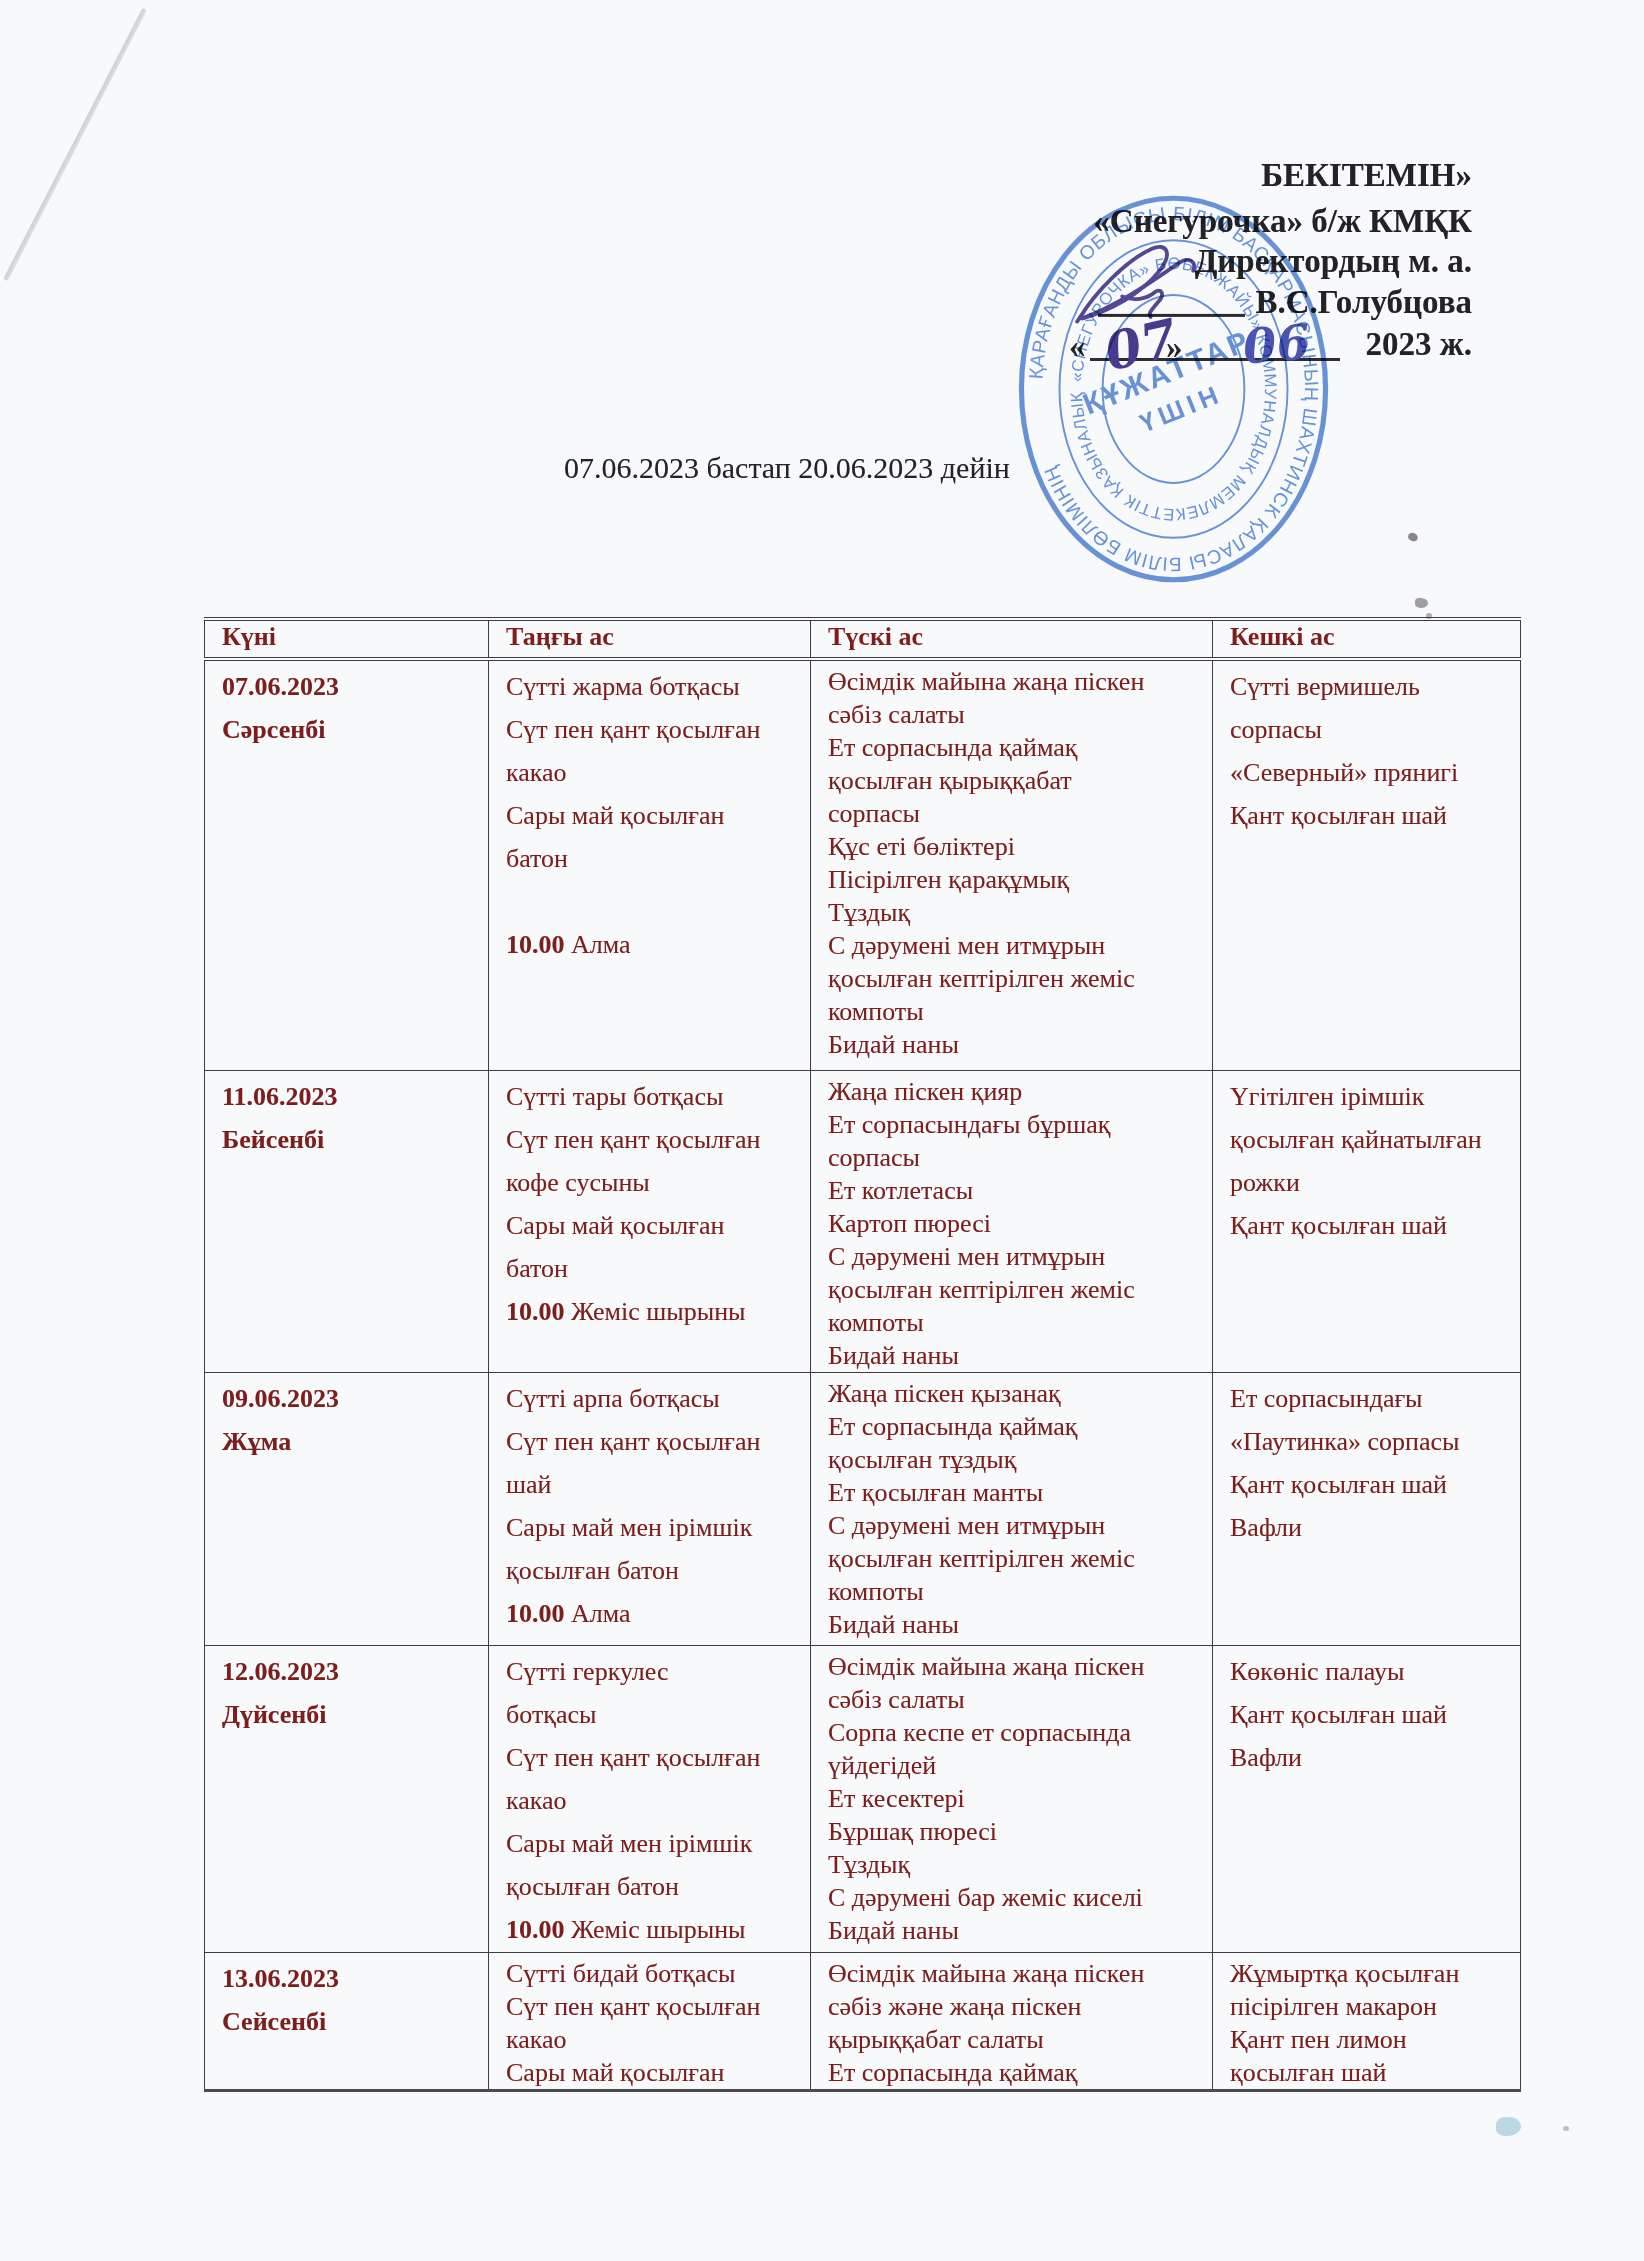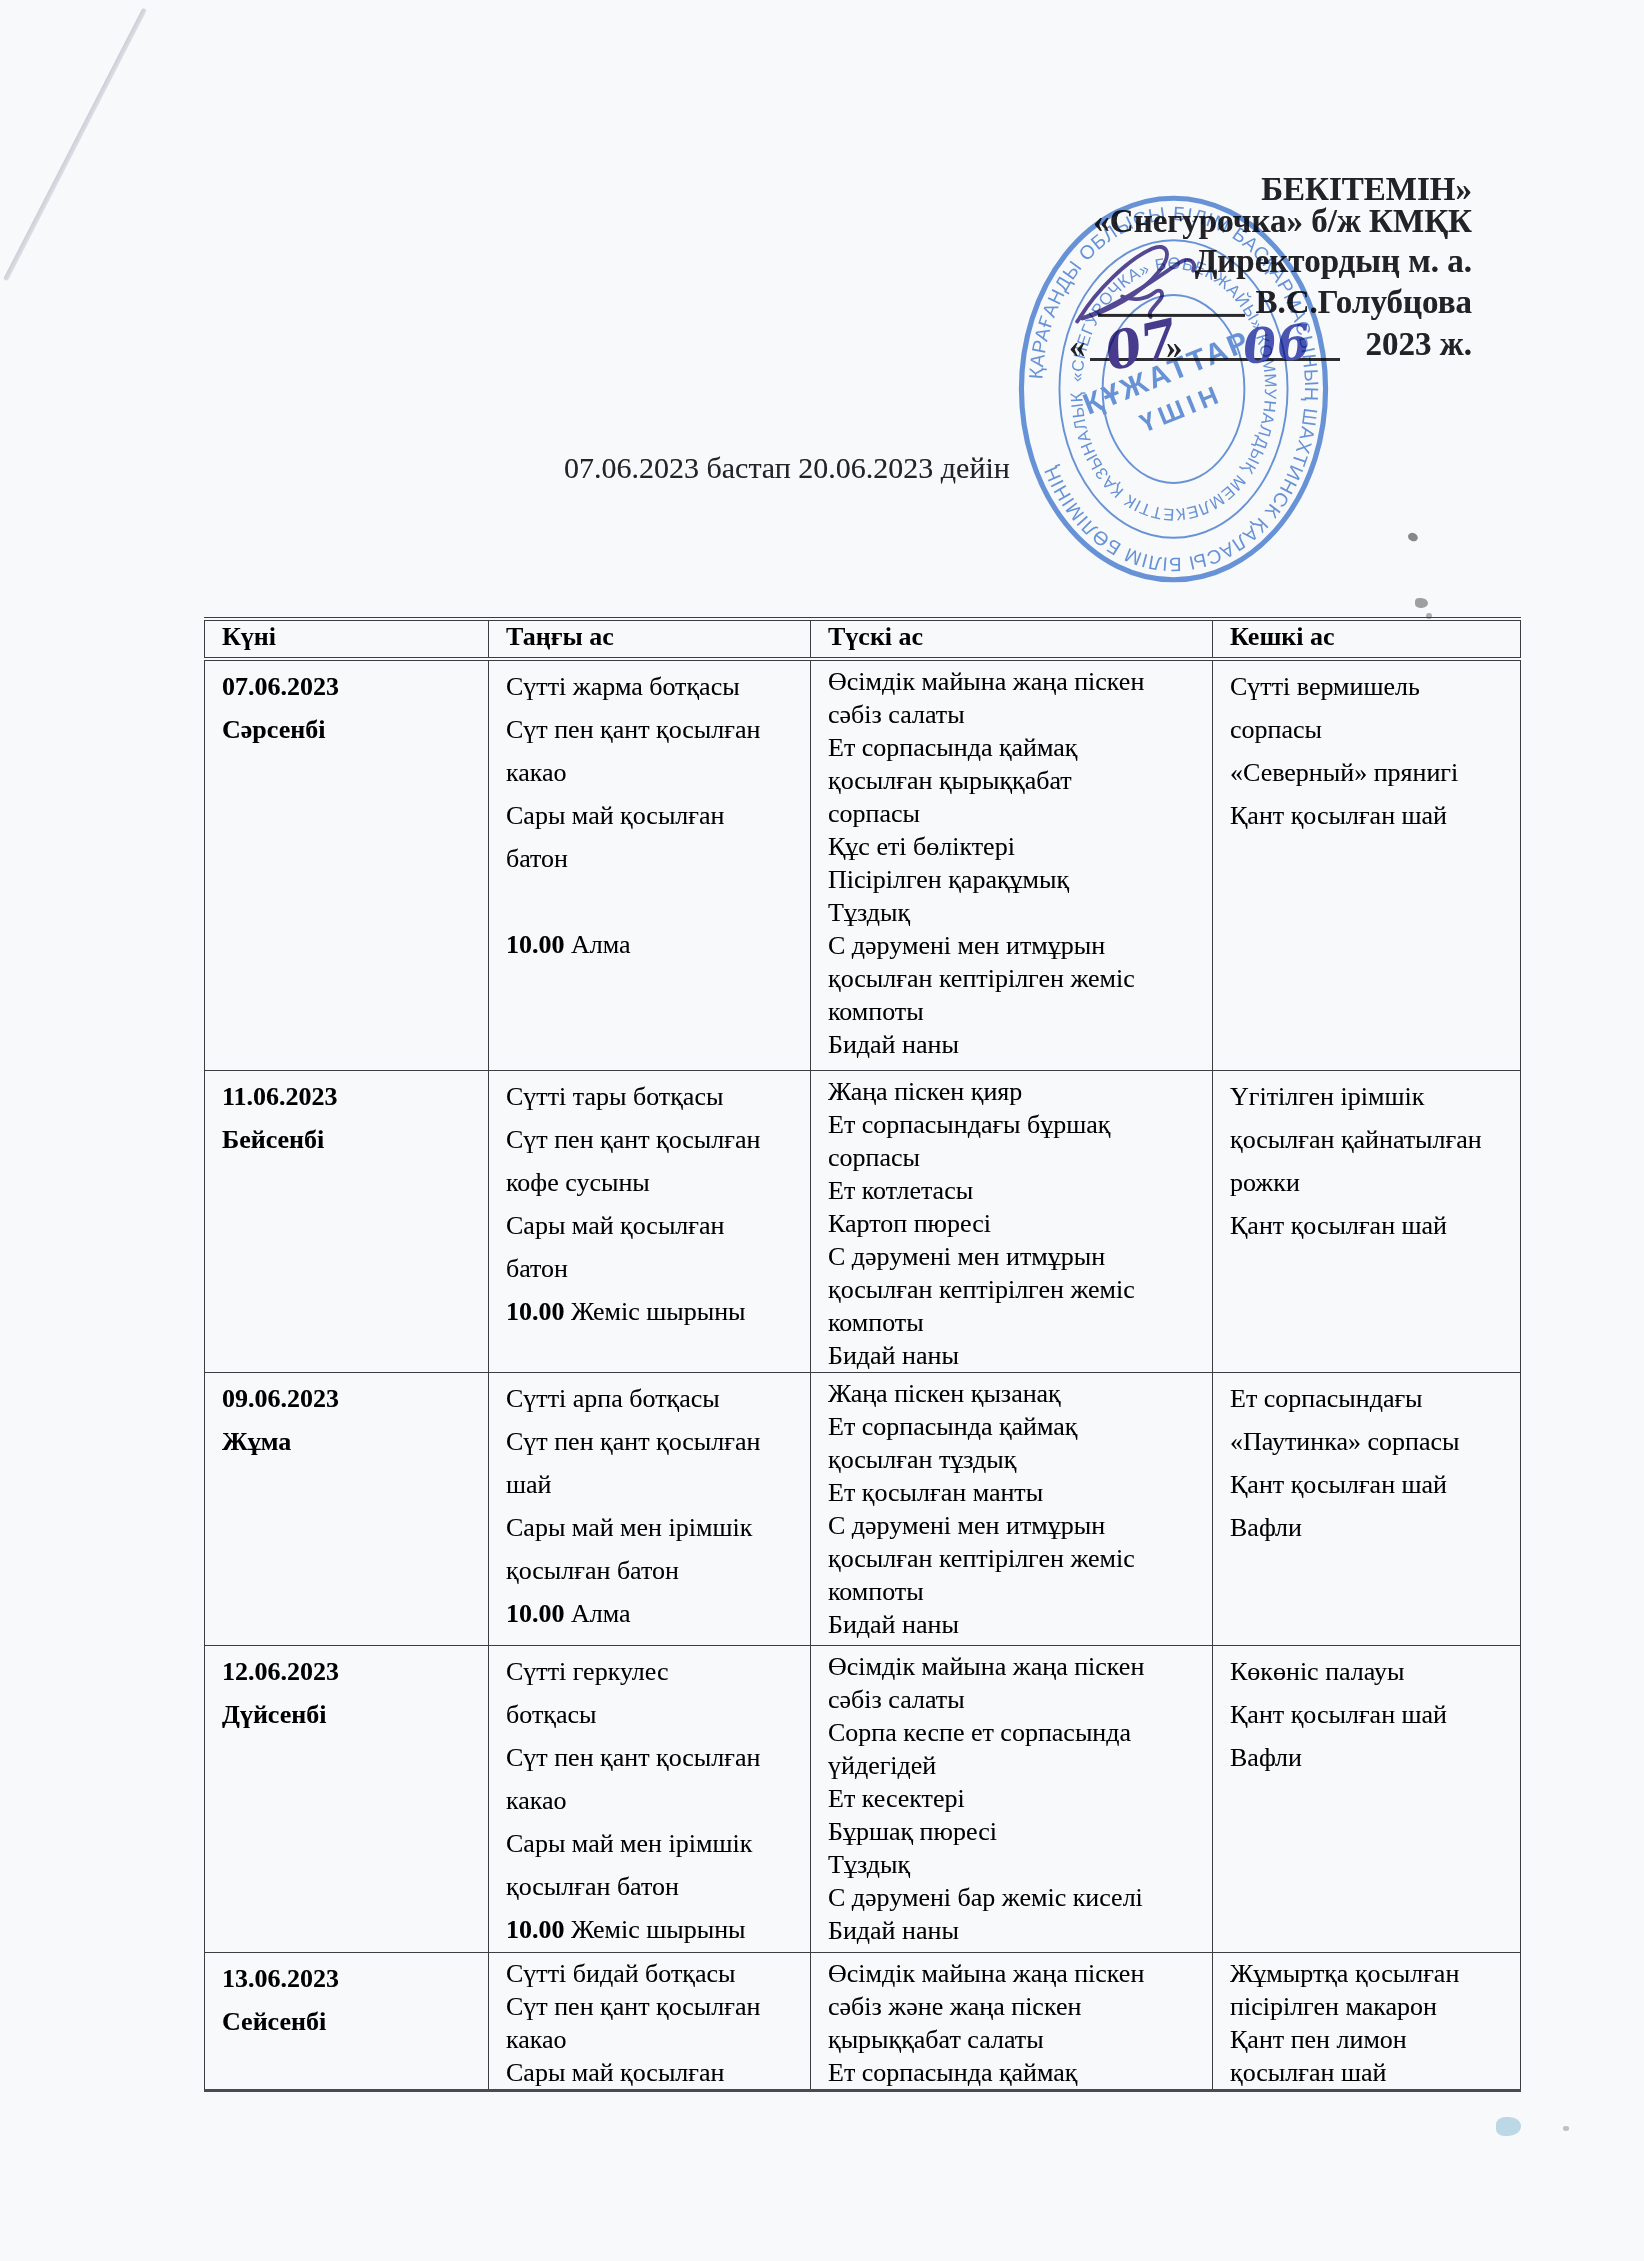--- a/index.html
+++ b/index.html
@@ -17,21 +17,21 @@
   }
   .speck{border-radius:50%;}
   .speck.s1{left:1408px;top:533px;width:9.7px;height:7.7px;background:#4c4c50;opacity:.65;transform:rotate(25deg);}
   .speck.s2{left:1415px;top:598px;width:13px;height:9.7px;background:#55555a;opacity:.55;border-radius:40% 60% 55% 45%;}
   .speck.s3{left:1426px;top:613px;width:5.8px;height:5.8px;background:#66666b;opacity:.5;}
   .speck.cyan{left:1496px;top:2117px;width:24.5px;height:19.3px;background:#b2d2e2;opacity:.85;filter:blur(0.6px);border-radius:45% 55% 60% 40%;}
   .speck.s4{left:1563px;top:2126px;width:5.8px;height:4.5px;background:#9a9aa2;opacity:.6;}
   
   .appr{right:172px;text-align:right;font-weight:700;font-size:33px;line-height:1;color:#232327;
         text-shadow:0 0 0.6px rgba(30,30,35,.35);white-space:nowrap;}
-  .appr.l1{top:173px;}
+  .appr.l1{top:159px;}
   .appr.l2{top:205px;}
   .appr.l3{top:245px;}
   .appr.l4{top:286px;}
   .appr.l5{top:328px;}
   .sig-blank{display:inline-block;width:147px;border-bottom:3.2px solid #2a2a2e;transform:translateY(3.9px);margin-right:10.3px;}
   .q{font-weight:700;font-size:33px;color:#232327;}
   .date-line{left:1090px;top:358px;width:250px;height:3.2px;background:#2e2e32;}
   
   .hw{font-family:"DejaVu Serif",serif;font-style:italic;font-weight:600;white-space:nowrap;}
   .hw.day{left:1105px;top:314px;font-size:52px;transform:rotate(-13deg);}
@@ -41,21 +41,21 @@
   #stamp text{font-family:"Liberation Sans","DejaVu Sans",sans-serif;}
   #signature{left:1050px;top:237px;width:187px;height:142px;mix-blend-mode:multiply;}
   
   .title{left:555px;top:445px;font-size:30px;font-weight:400;line-height:46px;color:#242428;
          text-shadow:0 0 0.6px rgba(30,30,35,.35);white-space:nowrap;}
   .title .t1{margin-left:9px;}
   
   table.menu{
     position:absolute;left:204px;top:617px;width:1316px;
     border-collapse:collapse;table-layout:fixed;
-    font-size:26px;color:#000000;padding-left:16px;
+    font-size:26px;color:#7f1d1d;padding-left:16px;
   }
   table.menu th,table.menu td{
     border:1.9px solid #3c3c42;vertical-align:top;overflow:hidden;
     padding:3.9px 5.2px 0 17px;text-align:left;font-weight:400;
   }
   table.menu thead th{font-weight:700;border-top:4.5px double #3c3c42;border-bottom:4.5px double #3c3c42;height:35px;padding-top:1.3px;}
   table.menu tbody tr:nth-child(1){height:411px;}
   table.menu tbody tr:nth-child(2){height:301px;}
   table.menu tbody tr:nth-child(3){height:273px;}
   table.menu tbody tr:nth-child(4){height:307px;}

